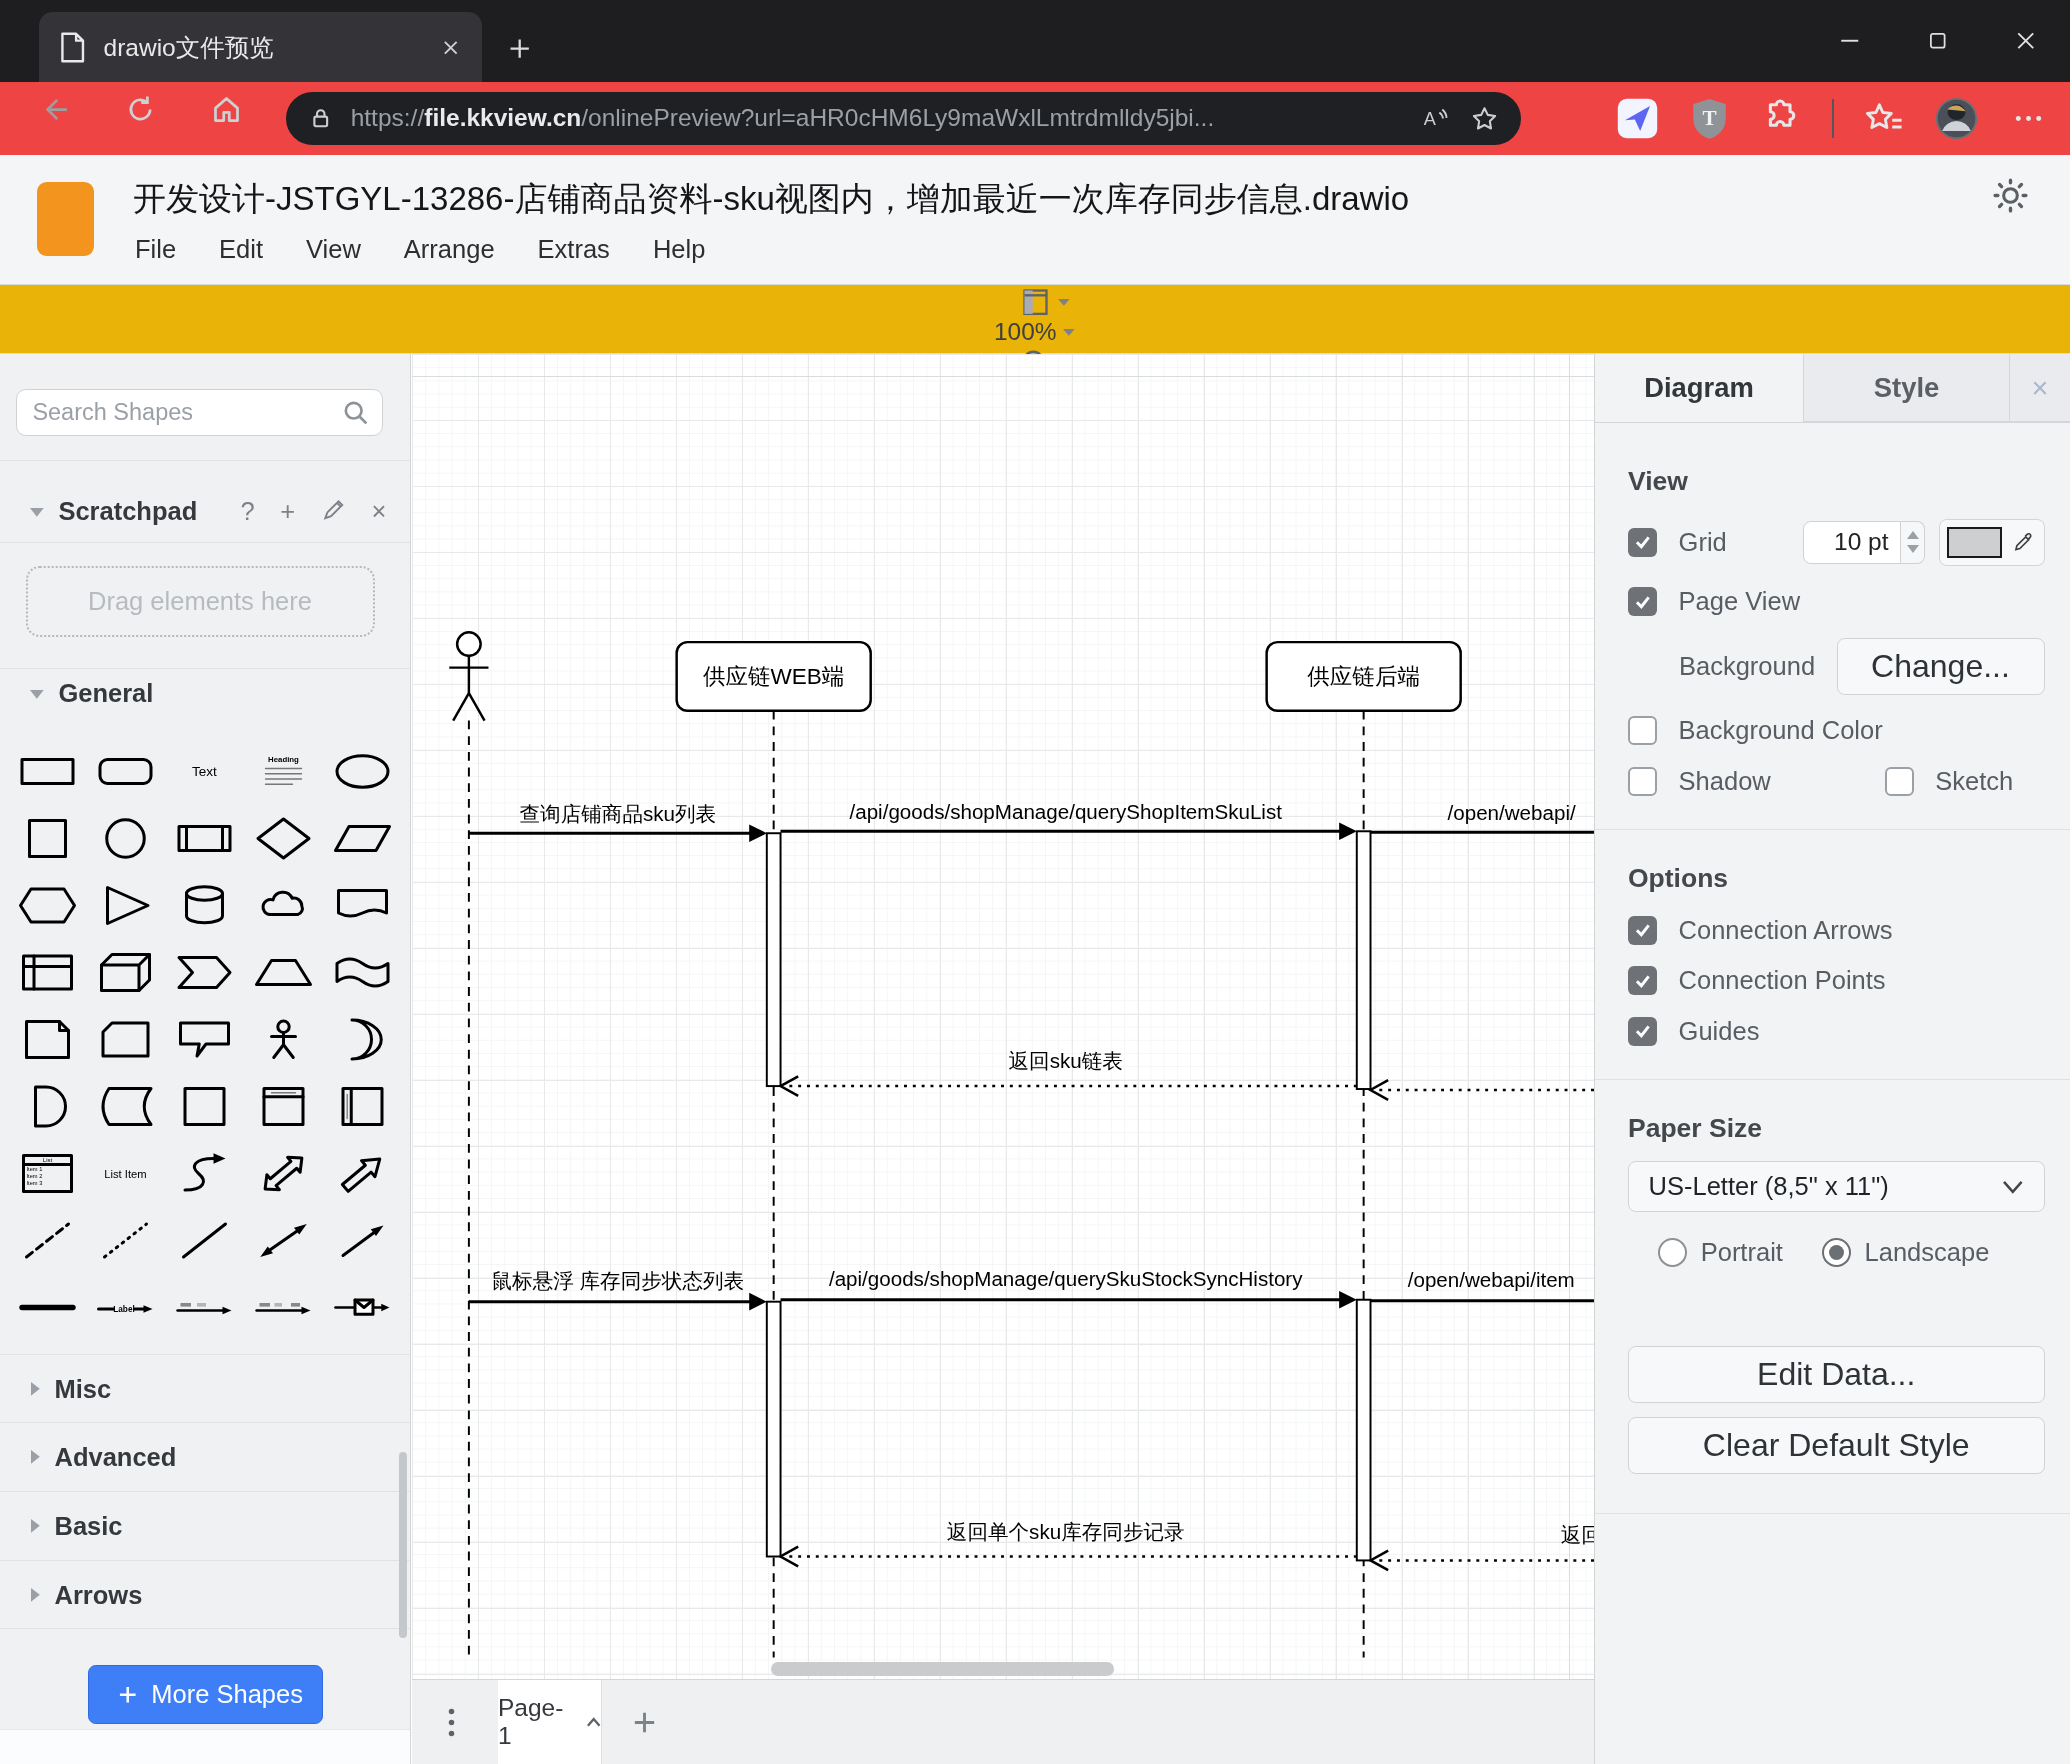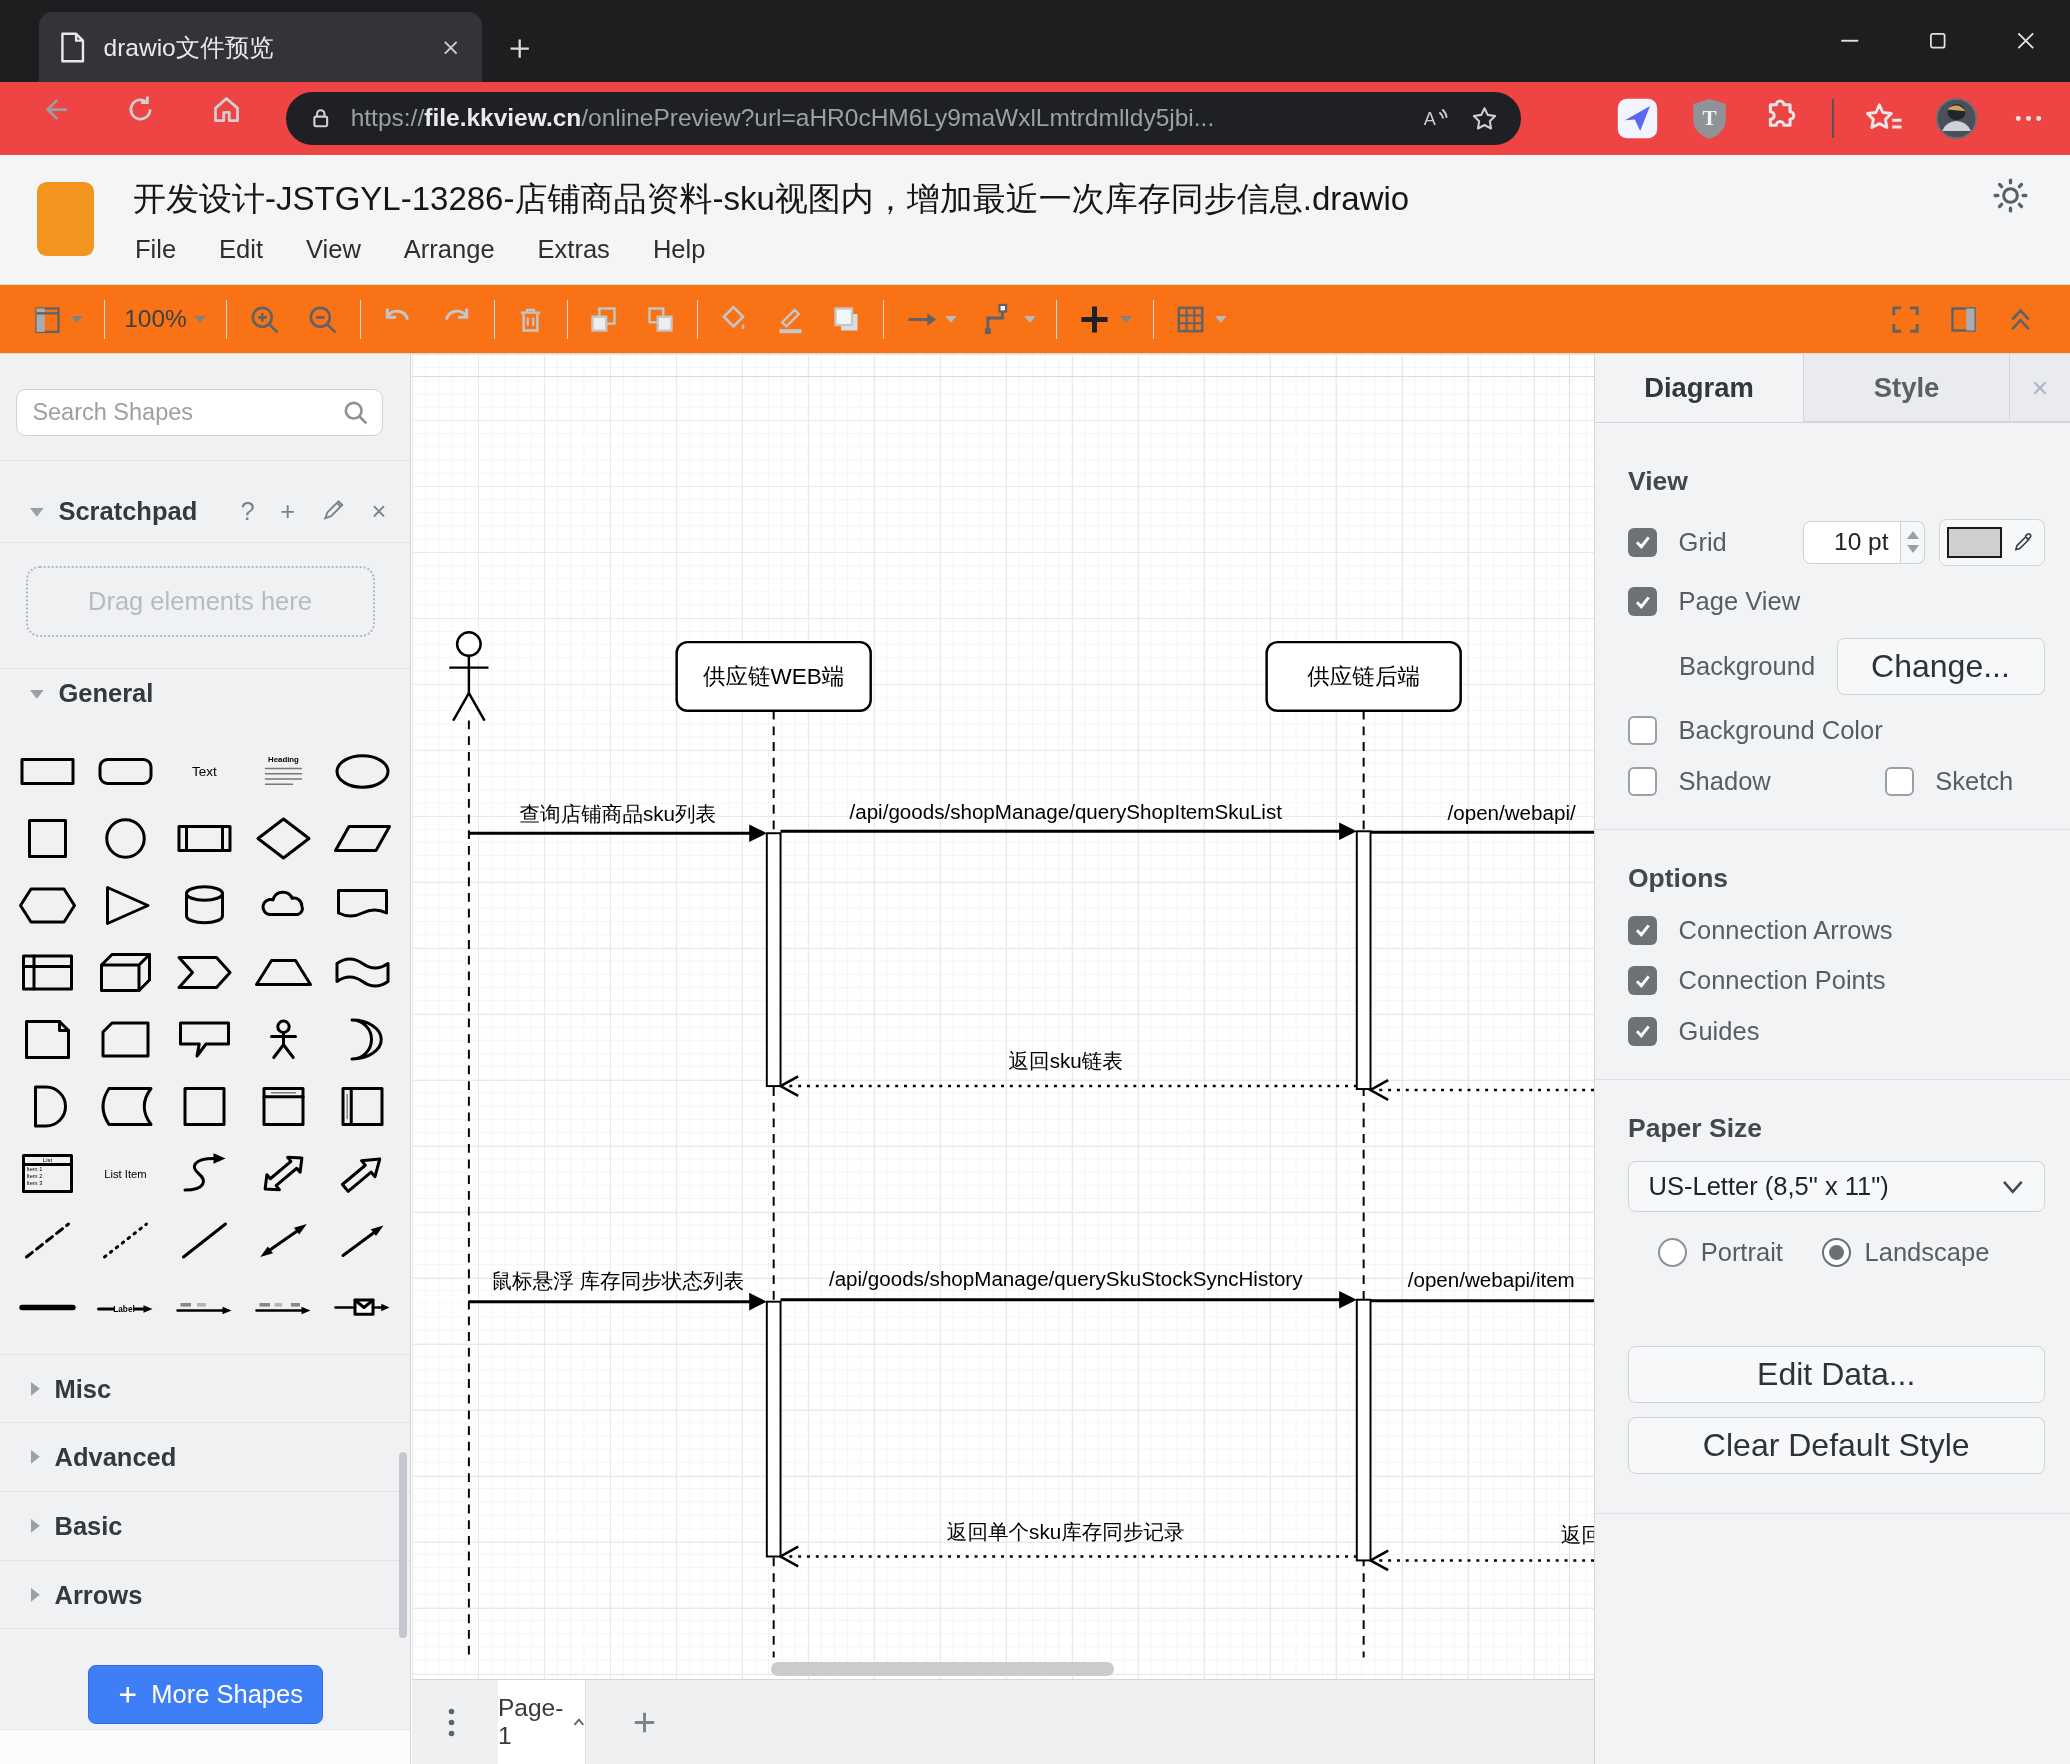--- a/index.html
+++ b/index.html
@@ -32,22 +32,22 @@
 
   
   #appheader { position:absolute; top:155px; left:0; width:2070px; height:130px; background:#f4f5f6; border-bottom:1px solid #d8dadb; }
   #logo { position:absolute; left:37px; top:27.4px; width:57px; height:74px; border-radius:9.8px; }
   #doc-title { position:absolute; left:133px; top:21.6px; font-size:33px; color:#161616; font-weight:500; white-space:nowrap; }
   #menubar { position:absolute; left:135px; top:80px; display:flex; gap:43px; }
   #menubar span { font-size:25.5px; color:#2e2e2e; }
   #theme-toggle { position:absolute; right:39px; top:19.6px; color:#5c6064; }
 
   
-  #toolbar { position:absolute; top:285px; left:0; width:2070px; height:69px; background:#f97316;
-    border-bottom:1px solid #d8dadb; display:flex; align-items:center; }
+  #toolbar { position:absolute; top:285px; left:0; width:2070px; height:69px; background:#eab308;
+    border-bottom:1px solid #d8dadb; display:flex; align-items:center;flex-direction:column; }
   .tbtn { display:flex; align-items:center; justify-content:center; color:#5f6368; padding:0 11.8px; height:53px; }
   .tbtn.dis { color:#c3c7cc; }
   .tsep { width:1px; height:39px; background:#d8dadb; margin:0 7.8px; }
   .tcaret { margin-left:5.9px; }
   #zoom-level { font-size:24.5px; color:#3c4043; }
   #toolbar-right { margin-left:auto; display:flex; align-items:center; margin-right:21.6px; }
 
   
   #sidebar { position:absolute; top:354px; left:0; width:411px; height:1410px; background:#f0f1f3; border-right:1px solid #d2d4d6; }
   #search-box { position:absolute; left:15.7px; top:35px; width:367px; height:47px; background:#fff; border:1px solid #cfd2d5;
@@ -94,21 +94,21 @@
   #diagram-svg .openhead { stroke:#000; stroke-width:2.6; fill:none; }
   #diagram-svg .stick { stroke:#000; stroke-width:2.5; fill:none; }
   #diagram-svg text { font-family:"Liberation Sans","DejaVu Sans",sans-serif; fill:#000; }
   .msg-label { font-size:21px; }
   .part-label { font-size:23px; }
   #hscrollbar { position:absolute; left:359px; top:1308px; width:343px; height:13.7px; border-radius:6.9px; background:#c9cbcd; }
 
   
   #bottombar { position:absolute; left:0; top:1325px; width:1182px; height:85px; background:#eef0f2; border-top:1px solid #d2d4d6; }
   #pages-menu { position:absolute; left:17.6px; top:0; height:100%; width:43px; display:flex; align-items:center; justify-content:center; color:#5f6368; }
-  #page-tab { position:absolute; left:86px; top:0; height:100%; width:88px; background:#fff; border-right:1px solid #dcdedf;
+  #page-tab { position:absolute; left:86px; top:0; height:100%; width:104px; background:#fff; border-right:1px solid #dcdedf;
     display:flex; align-items:center; justify-content:center; gap:9.8px; font-size:24.5px; color:#35393d; }
   #add-page { position:absolute; left:208px; top:0; height:100%; width:49px; display:flex; align-items:center; justify-content:center; color:#7d8288; }
 
   
   #panel { position:absolute; left:1594px; top:354px; width:476px; height:1410px; background:#f2f3f5; border-left:1px solid #d2d4d6; }
   #ptabs { display:flex; height:69px; border-bottom:1px solid #d4d6d9; }
   .ptab { display:flex; align-items:center; justify-content:center; font-size:27.4px; font-weight:bold; }
   #ptab-diagram { width:208px; color:#33373b; }
   #ptab-style { flex:1; color:#5a6066; background:#eaebee; border-left:1px solid #d4d6d9; box-shadow:inset 0 -1px 0 #d4d6d9; }
   #ptab-close { width:61px; background:#eaebee; display:flex; align-items:center; justify-content:center;

